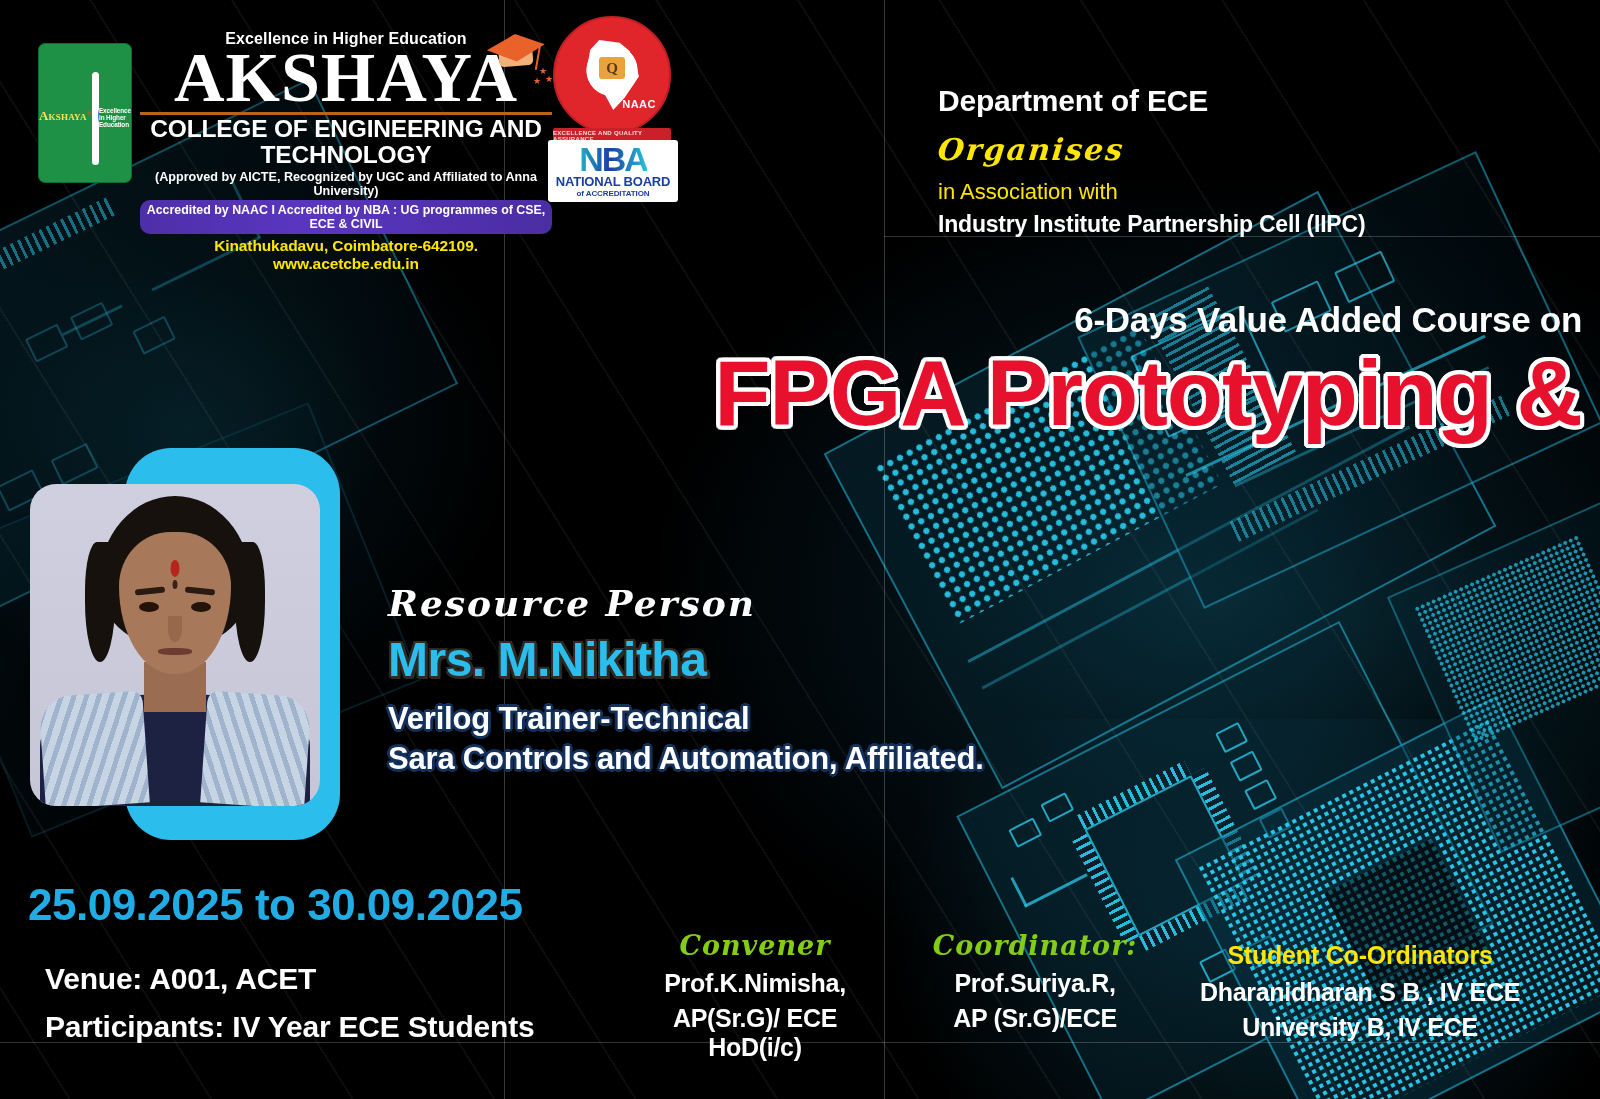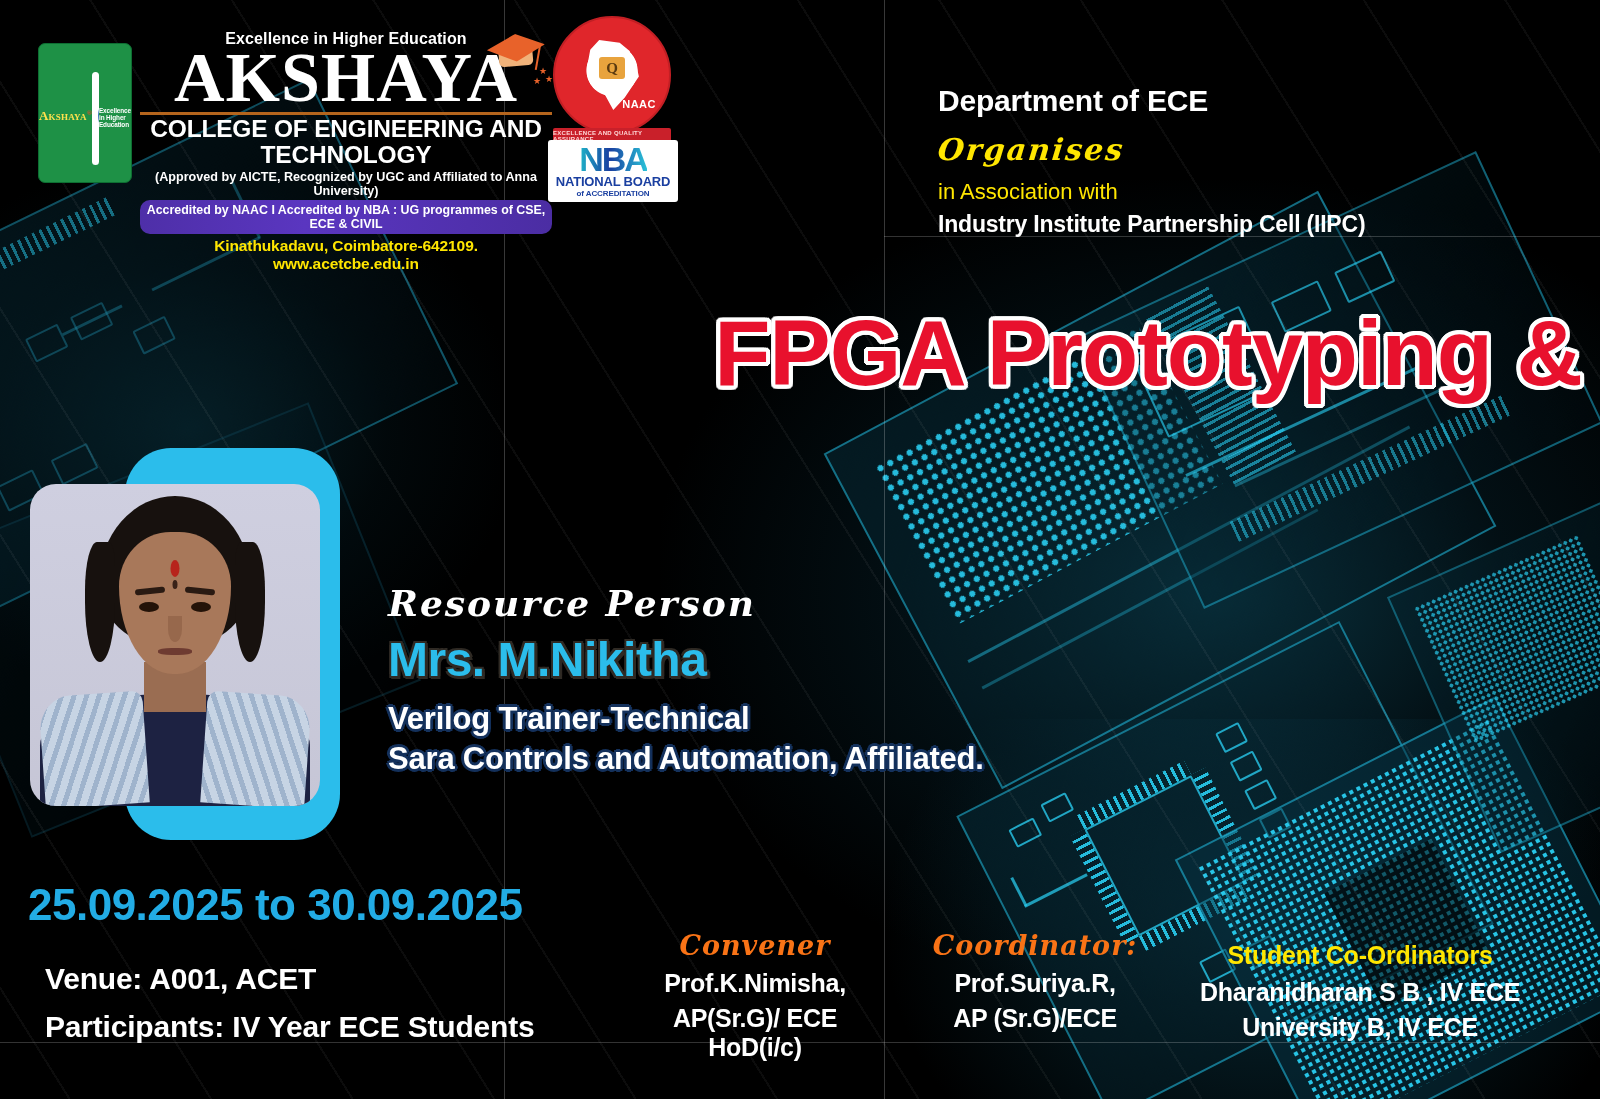--- a/index.html
+++ b/index.html
@@ -391,21 +391,21 @@
   .part-line { margin-top:14px; }
 
   
   .people { position:absolute; left:600px; top:930px; width:1000px; height:140px; }
   .person-col { position:absolute; text-align:center; }
   .p-convener { left:25px; top:0; width:260px; }
   .p-coord    { left:325px; top:0; width:220px; }
   .p-students { left:560px; top:11px; width:400px; }
 
   .role-script {
-    color:#f97316; font-size:27px;
+    color:#84cc16; font-size:27px;
     font-family:"DejaVu Serif", serif;
     font-style:italic; font-weight:bold;
     letter-spacing:1px;
   }
   .role-plain {
     color:#FFE600; font-size:25px; font-weight:bold; letter-spacing:-.2px;
   }
   .p-name {
     color:#fff; font-size:25px; font-weight:bold; margin-top:8px; letter-spacing:-.3px;
   }
@@ -549,20 +549,21 @@
   </div>
 
   <div class="topright">
     <div class="dept">Department of ECE</div>
     <div><span class="organises">Organises</span></div>
     <div class="assoc">in Association with</div>
     <div class="iipc">Industry Institute Partnership Cell (IIPC)</div>
   </div>
 
   <div class="title-block">
+    <div class="title-kicker">6-Days Value Added Course on</div>
     <div class="title-main">
       <span class="l1">FPGA  Prototyping &amp;</span>
     </div>
   </div>
 
   <div class="photo-wrap">
     <div class="photo-frame"></div>
     <div class="photo">
       <div class="ph-body">
         <div class="ph-shawl-l"></div>

